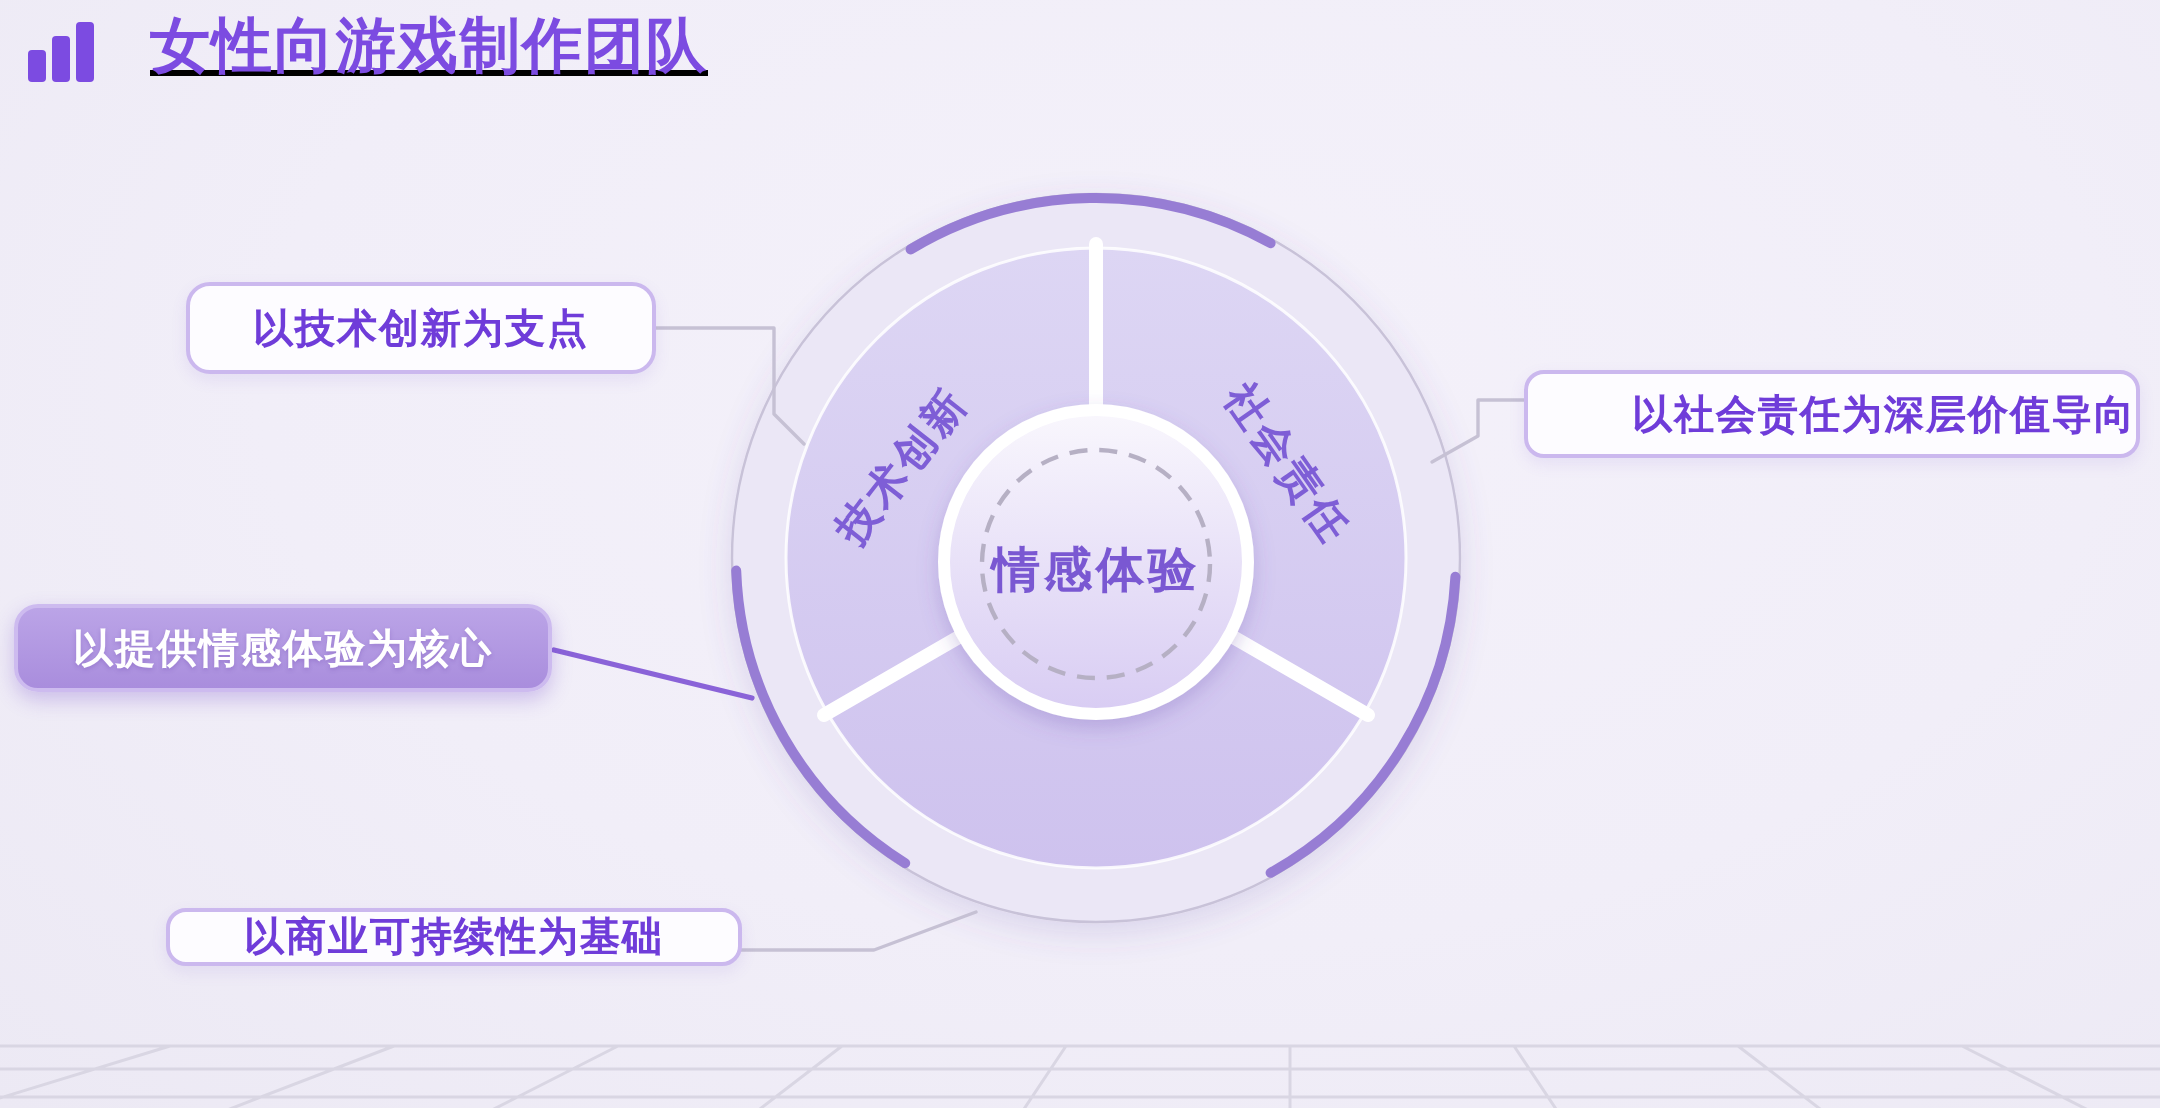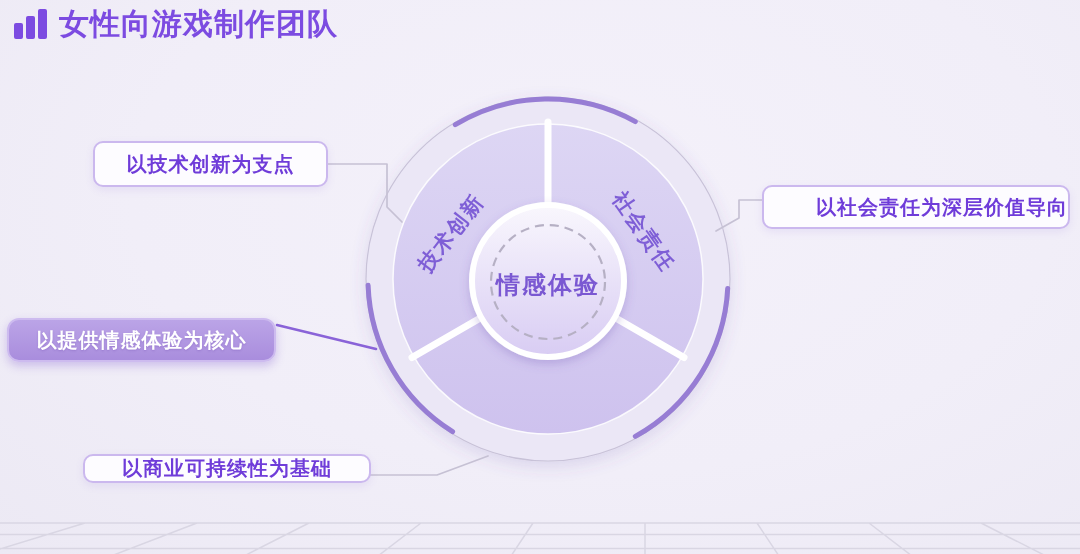--- a/index.html
+++ b/index.html
@@ -17,21 +17,21 @@
     width:1080px;height:554px;overflow:hidden;
     font-family:"Liberation Sans","DejaVu Sans",sans-serif;
   }
   .stage{
     position:relative;width:1080px;height:554px;overflow:hidden;
     background:radial-gradient(ellipse at 55% 35%, #F4F1FA 0%, var(--background) 55%, #ECE9F4 100%);
   }
   .stage svg{position:absolute;left:0;top:0;}
 
   
-  .title-row{position:absolute;left:14px;top:7px;display:flex;align-items:center;gap:12px;}
+  .title-row{position:absolute;left:14px;top:7px;display:flex;align-items:flex-end;gap:28px;text-decoration:underline;}
   .chart-icon{display:flex;align-items:flex-end;gap:3px;height:30px;}
   .chart-icon .bar{width:9px;background:var(--brand);border-radius:2px;}
   .chart-icon .b1{height:16px;} .chart-icon .b2{height:23px;} .chart-icon .b3{height:30px;}
   .page-title{
     color:var(--brand);font-size:30px;font-weight:800;letter-spacing:1px;
     line-height:34px;white-space:nowrap;
   }
 
   
   .callout{
@@ -39,23 +39,23 @@
     background:var(--callout-bg);border:2px solid var(--callout-border);border-radius:10px;
     color:var(--callout-text);font-size:20px;font-weight:700;letter-spacing:1px;
     box-shadow:0 3px 8px rgba(120,80,210,.10);white-space:nowrap;box-sizing:border-box;
   }
   .callout.highlight{
     background:linear-gradient(180deg,var(--highlight-top),var(--highlight-bottom));
     border-color:#CDBBEF;color:var(--highlight-text);border-radius:12px;
     text-shadow:0 1px 2px rgba(90,50,160,.25);
     box-shadow:0 4px 10px rgba(110,70,200,.28);
   }
-  #callout-tech{left:93px;top:141px;width:235px;height:46px;}
+  #callout-tech{left:93px;top:141px;width:235px;height:46px;border-radius:12px;}
   #callout-social{left:762px;top:185px;width:308px;height:44px;justify-content:flex-end;}
-  #callout-emotion{left:7px;top:318px;width:269px;height:44px;}
+  #callout-emotion{left:7px;top:302px;width:269px;height:44px;}
   #callout-business{left:83px;top:454px;width:288px;height:29px;text-align:center;}
 
   
   .seg-label{
     position:absolute;color:var(--segment-text);font-weight:700;font-size:21px;
     letter-spacing:2px;white-space:nowrap;transform:translate(-50%,-50%) rotate(var(--rot,0deg));
   }
   .center-label{
     position:absolute;color:#7A58D2;font-weight:700;font-size:24px;letter-spacing:2px;
     white-space:nowrap;transform:translate(-50%,-50%);

